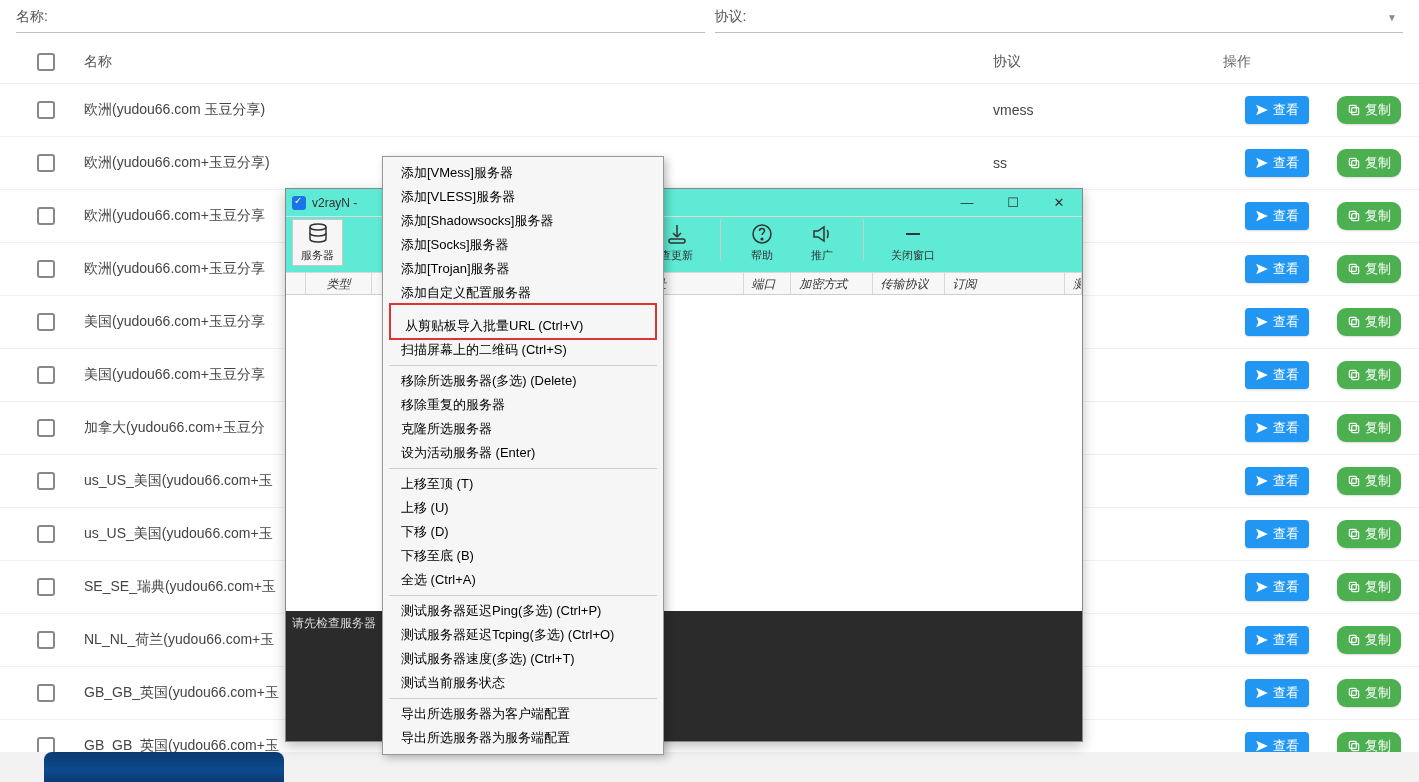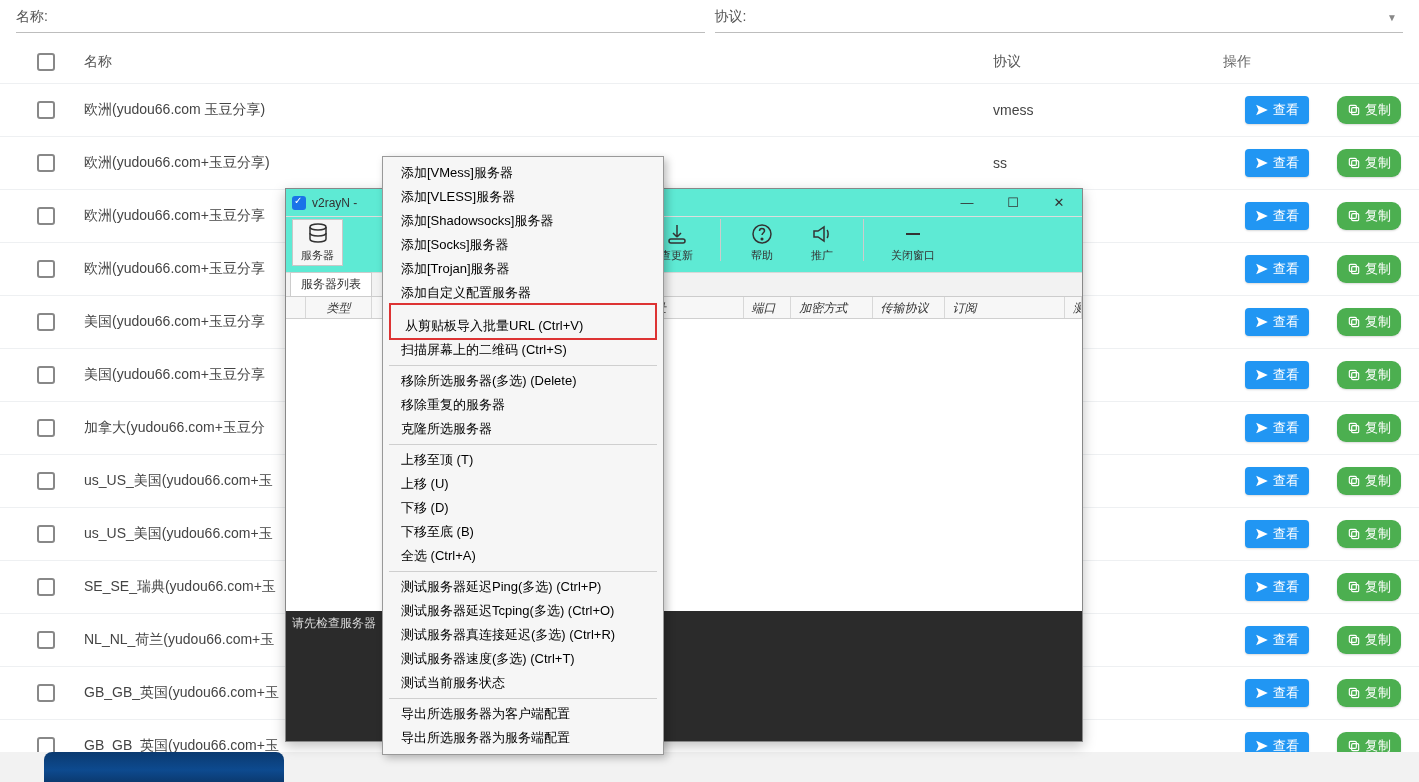--- a/index.html
+++ b/index.html
@@ -538,23 +538,20 @@
     <div class="tool-btn">
       <span class="icon">
         <svg width="24" height="24" viewBox="0 0 24 24" stroke="#333" stroke-width="2">
             <path d="M5 12h14"></path>
           </svg>
       </span>
       <span class="lbl">关闭窗口</span>
     </div>
   </div>
 
-  <div class="v2ray-tabs">
-    <div class="v2ray-tab">服务器列表</div>
-  </div>
 
   <div class="v2ray-grid">
     <div class="grid-header">
       <div class="gcol" style="width:20px"></div>
       <div class="gcol" style="width:70px; text-align:center">类型</div>
       <div class="gcol" style="width:280px"></div>
       <div class="gcol" style="width:116px">地址</div>
       <div class="gcol" style="width:50px">端口</div>
       <div class="gcol" style="width:86px">加密方式</div>
       <div class="gcol" style="width:76px">传输协议</div>
@@ -573,30 +570,30 @@
     <div class="ctx-item">添加[Shadowsocks]服务器</div>
     <div class="ctx-item">添加[Socks]服务器</div>
     <div class="ctx-item">添加[Trojan]服务器</div>
     <div class="ctx-item">添加自定义配置服务器</div>
     <div class="ctx-item ctx-highlight">从剪贴板导入批量URL (Ctrl+V)</div>
     <div class="ctx-item">扫描屏幕上的二维码 (Ctrl+S)</div>
     <div class="ctx-sep"></div>
     <div class="ctx-item">移除所选服务器(多选) (Delete)</div>
     <div class="ctx-item">移除重复的服务器</div>
     <div class="ctx-item">克隆所选服务器</div>
+    <div class="ctx-item">设为活动服务器 (Enter)</div>
     <div class="ctx-sep"></div>
     <div class="ctx-item">上移至顶 (T)</div>
     <div class="ctx-item">上移 (U)</div>
     <div class="ctx-item">下移 (D)</div>
     <div class="ctx-item">下移至底 (B)</div>
     <div class="ctx-item">全选 (Ctrl+A)</div>
     <div class="ctx-sep"></div>
     <div class="ctx-item">测试服务器延迟Ping(多选) (Ctrl+P)</div>
     <div class="ctx-item">测试服务器延迟Tcping(多选) (Ctrl+O)</div>
-    <div class="ctx-item">测试服务器真连接延迟(多选) (Ctrl+R)</div>
     <div class="ctx-item">测试服务器速度(多选) (Ctrl+T)</div>
     <div class="ctx-item">测试当前服务状态</div>
     <div class="ctx-sep"></div>
     <div class="ctx-item">导出所选服务器为客户端配置</div>
     <div class="ctx-item">导出所选服务器为服务端配置</div>
   </div>
 
 <div class="bottom-strip">
   <div class="tab-chunk"></div>
 </div>

